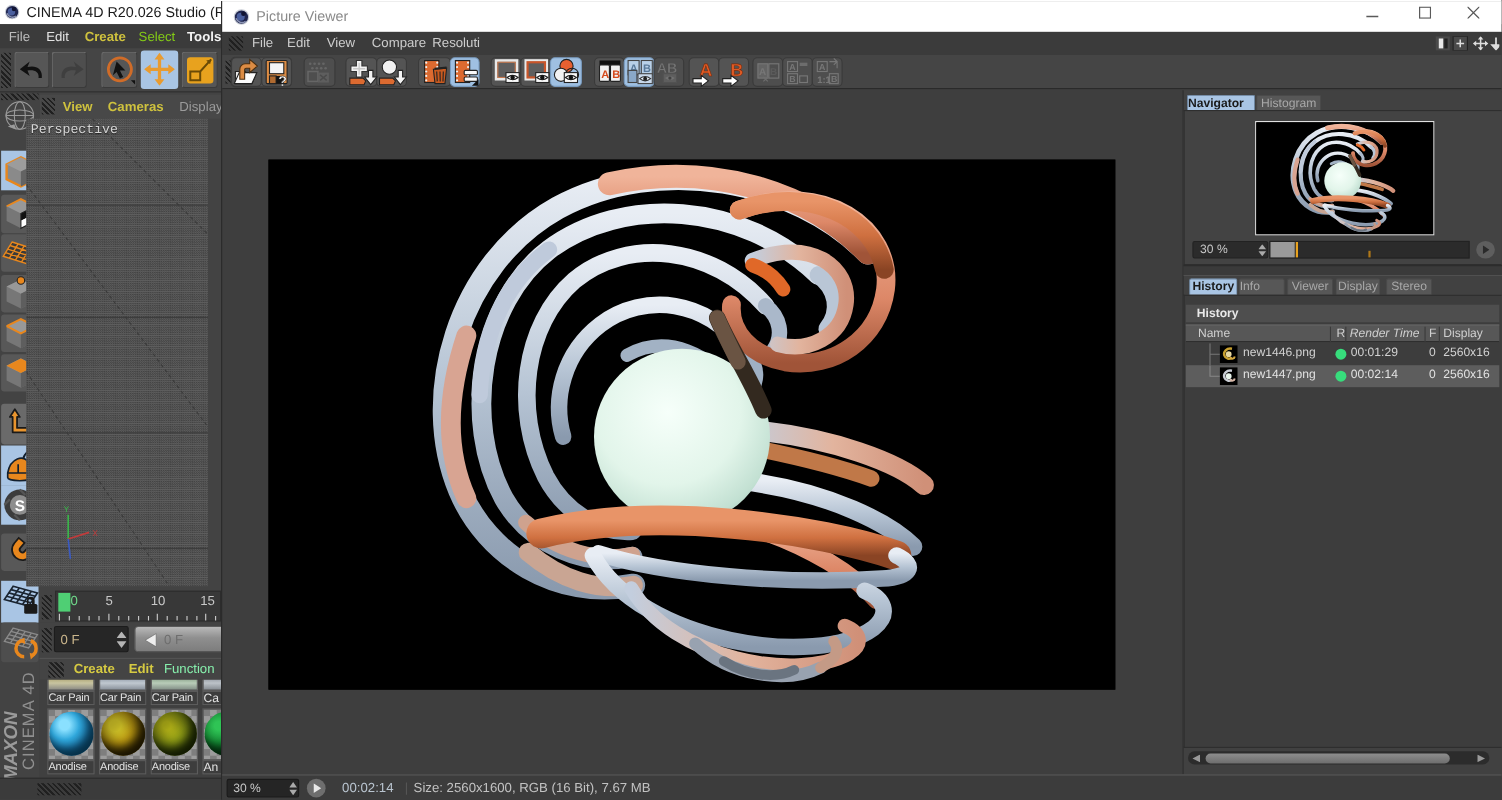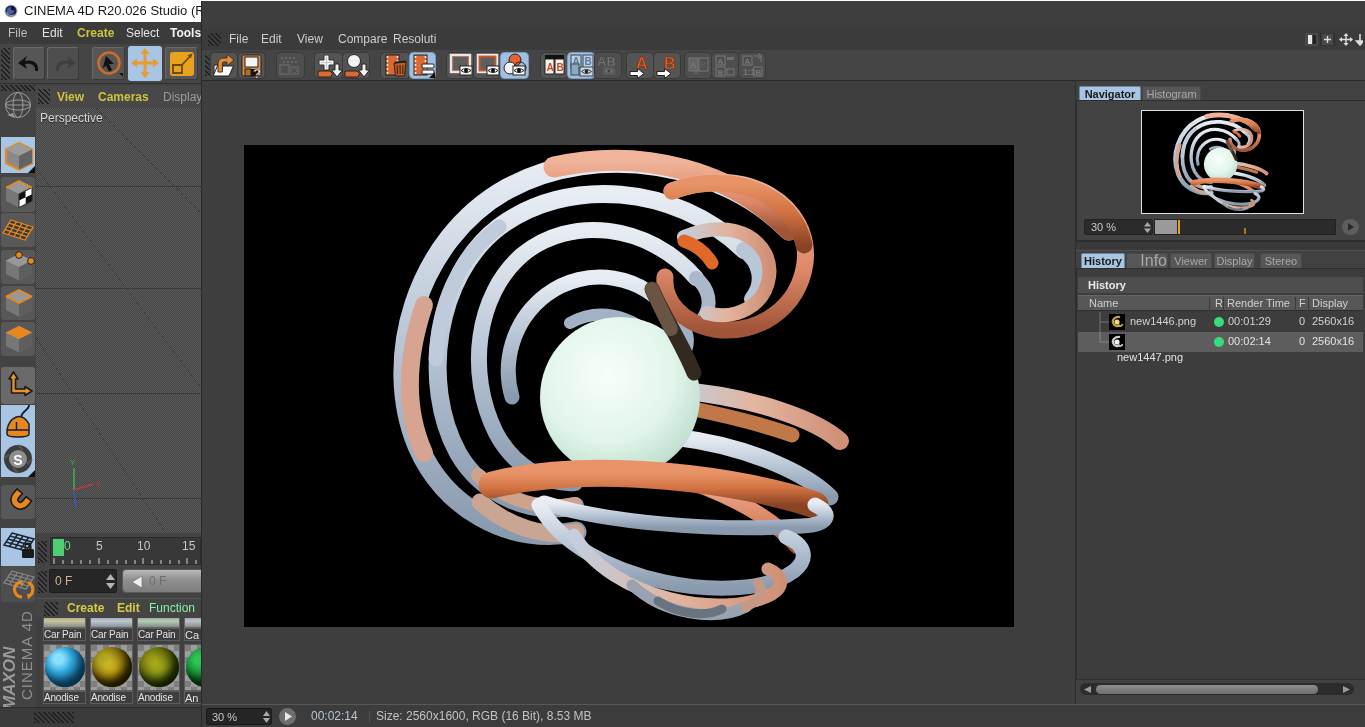--- a/index.html
+++ b/index.html
@@ -21,21 +21,21 @@
         <circle cx="8.7" cy="4.2" r="2" fill="#111433"></circle>
         <path d="M2.5 8 a5 5 0 0 0 8 2.5" stroke="#8d96b6" stroke-width="1.2" fill="none"></path>
       </svg>
     <div class="abs" style="left:24px;top:3px;font-size:13px;color:#1a1a1a;white-space:nowrap;">CINEMA 4D R20.026 Studio (RC - R</div>
   </div>
 
   <div class="abs" style="left:0;top:22px;width:1365px;height:22px;background:#3b3b3b;">
     <span class="abs" style="left:8px;top:4px;font-size:12px;color:#bdbdbd;">File</span>
     <span class="abs" style="left:42px;top:4px;font-size:12px;color:#e3e3e3;">Edit</span>
     <span class="abs" style="left:77px;top:4px;font-size:12px;color:#cfc23e;font-weight:bold;">Create</span>
-    <span class="abs" style="left:126px;top:4px;font-size:12px;color:#e5e5e5;">Select</span>
+    <span class="abs" style="left:126px;top:4px;font-size:12px;color:#84cc16;">Select</span>
     <span class="abs" style="left:170px;top:4px;font-size:12px;color:#f2f2f2;font-weight:bold;">Tools</span>
   </div>
 
   <div class="abs" style="left:0;top:44px;width:1365px;height:40px;background:#454545;border-bottom:1px solid #2e2e2e;">
     <div class="abs hdots" style="left:1px;top:4px;width:9px;height:32px;"></div>
     <div class="btn abs" style="left:13px;top:3px;width:32px;height:33px;"></div>
     <svg class="abs" style="left:17px;top:8px" width="26" height="24" viewBox="0 0 26 24">
         <path d="M21 19 c1-9-6-12-13-10 l2-5 -9 7 9 6 -2-5 c6-1 11 1 10 7z" fill="#111"></path>
       </svg>
     <div class="btn abs" style="left:47px;top:3px;width:32px;height:33px;background:#4e4e4e;"></div>
@@ -176,21 +176,21 @@
         <path d="M26 30.5 l4-4 -5-2z" fill="#e8871d"></path>
       </g>
   </svg>
 
   <div class="abs" style="left:36px;top:86px;width:165px;height:22px;background:#484848;">
     <div class="abs hdots" style="left:2px;top:3px;width:12px;height:15px;"></div>
     <span class="abs" style="left:21px;top:4px;font-size:12px;color:#cfc23e;font-weight:bold;">View</span>
     <span class="abs" style="left:62px;top:4px;font-size:12px;color:#cfc23e;font-weight:bold;">Cameras</span>
     <span class="abs" style="left:127px;top:4px;font-size:12px;color:#9b9b9b;">Display</span>
   </div>
-  <div class="abs" style="left:36px;top:108px;width:165px;height:425px;background:#505050;background-image:repeating-conic-gradient(#434343 0 25%,#5d5d5d 0 50%);background-size:2px 2px;">
+  <div class="abs" style="left:24px;top:108px;width:165px;height:425px;background:#505050;background-image:repeating-conic-gradient(#434343 0 25%,#5d5d5d 0 50%);background-size:2px 2px;font-family:Liberation Mono, monospace;">
     <div class="abs" style="left:4px;top:3px;font-size:12px;color:#d6d6d6;text-shadow:0 1px 1px #222;">Perspective</div>
     <div class="abs" style="left:0;top:78px;width:165px;height:1px;background:#3a3a3a;"></div>
     <div class="abs" style="left:0;top:180px;width:165px;height:1px;background:#3a3a3a;"></div>
     <div class="abs" style="left:0;top:285px;width:165px;height:1px;background:#3a3a3a;"></div>
     <div class="abs" style="left:0;top:390px;width:165px;height:1px;background:#3a3a3a;"></div>
     <svg class="abs" style="left:0;top:0" width="165" height="425">
         <line x1="60" y1="0" x2="165" y2="105" stroke="#3a3a3a" stroke-dasharray="3 3"></line>
         <line x1="0" y1="60" x2="165" y2="280" stroke="#3a3a3a" stroke-dasharray="3 3"></line>
         <line x1="0" y1="230" x2="130" y2="425" stroke="#3a3a3a" stroke-dasharray="3 3"></line>
         <g>
@@ -292,20 +292,39 @@
   <div class="abs" style="left:-30px;top:640px;width:100px;height:40px;transform:rotate(-90deg);transform-origin:center;color:#9a9a9a;font-weight:bold;font-style:italic;font-size:17px;">MAXON</div>
   <div class="abs" style="left:-12px;top:630px;width:100px;height:40px;transform:rotate(-90deg);transform-origin:center;color:#8f8f8f;font-size:15px;letter-spacing:1px;">CINEMA 4D</div>
 
   <div class="abs" style="left:0;top:707px;width:1365px;height:20px;background:#3b3b3b;border-top:1px solid #2c2c2c;">
     <div class="abs hdots" style="left:34px;top:4px;width:40px;height:11px;"></div>
   </div>
 </div>
 
 <div class="abs" style="left:201px;top:1px;width:1164px;height:726px;background:#3e3e3e;border-left:1px solid #2a2a2a;">
 
+  <div class="abs" style="left:0;top:0;width:1163px;height:28px;background:#fff;">
+    <svg class="abs" style="left:10px;top:7px" width="15" height="15" viewBox="0 0 14 14">
+        <circle cx="7" cy="7" r="6.6" fill="#c9cdd6"></circle>
+        <circle cx="7" cy="7" r="5.6" fill="#20264f"></circle>
+        <circle cx="6.4" cy="6.7" r="3.4" fill="#4a5f9e"></circle>
+        <circle cx="8.7" cy="4.2" r="2" fill="#111433"></circle>
+        <path d="M2.5 8 a5 5 0 0 0 8 2.5" stroke="#8d96b6" stroke-width="1.2" fill="none"></path>
+      </svg>
+    <div class="abs" style="left:31px;top:6px;font-size:13px;color:#8a8a8a;">Picture Viewer</div>
+    <svg class="abs" style="left:1040px;top:9px" width="12" height="10">
+        <line x1="0" y1="5" x2="11" y2="5" stroke="#5a5a5a" stroke-width="1.2"></line>
+      </svg>
+    <svg class="abs" style="left:1088px;top:5px" width="11" height="11">
+        <rect x="0.5" y="0.5" width="10" height="10" fill="none" stroke="#5a5a5a" stroke-width="1.2"></rect>
+      </svg>
+    <svg class="abs" style="left:1132px;top:5px" width="11" height="11">
+        <path d="M0 0 L11 11 M11 0 L0 11" stroke="#5a5a5a" stroke-width="1.2"></path>
+      </svg>
+  </div>
 
   <div class="abs" style="left:0;top:28px;width:1163px;height:21px;background:#3b3b3b;">
     <div class="abs hdots" style="left:6px;top:4px;width:13px;height:13px;"></div>
     <span class="abs" style="left:27px;top:3px;font-size:12px;color:#cdcdcd;">File</span>
     <span class="abs" style="left:59px;top:3px;font-size:12px;color:#cdcdcd;">Edit</span>
     <span class="abs" style="left:95px;top:3px;font-size:12px;color:#cdcdcd;">View</span>
     <span class="abs" style="left:136px;top:3px;font-size:12px;color:#cdcdcd;">Compare</span>
     <span class="abs" style="left:191px;top:3px;font-size:12px;color:#cdcdcd;">Resoluti</span>
     <svg class="abs" style="left:1103px;top:4px" width="58" height="13">
       <rect x="0" y="0" width="13" height="13" fill="#4a4a4a"></rect>
@@ -590,21 +609,21 @@
           <path d="M414 456 C 436 470 462 472 478 464" stroke="#6a7480" stroke-width="9"></path>
           <path d="M502 462 C 516 454 520 446 514 438" stroke="#c49a86" stroke-width="10"></path>
         </g>
       </symbol>
     </defs>
     <use href="#artsym"></use>
   </svg>
 
   <div id="rightpanel" class="abs" style="left:873px;top:81px;width:290px;height:622px;background:#414141;border-left:1px solid #2e2e2e;">
 
-    <div class="abs" style="left:3px;top:4px;width:62px;height:15px;background:#a9c5e4;border:1px solid #6e86a0;border-bottom:none;color:#1a1a1a;font-size:11px;font-weight:bold;text-align:center;line-height:14px;border-radius:2px 2px 0 0;">Navigator</div>
+    <div class="abs" style="left:3px;top:4px;width:62px;height:15px;background:#a9c5e4;border:1px solid #6e86a0;border-bottom:none;color:#1a1a1a;font-size:11px;font-weight:bold;text-align:left;line-height:14px;border-radius:2px 2px 0 0;">Navigator</div>
     <div class="abs" style="left:66px;top:4px;width:59px;height:15px;background:#575757;border:1px solid #494949;border-bottom:none;color:#a8a8a8;font-size:11px;text-align:center;line-height:14px;border-radius:2px 2px 0 0;">Histogram</div>
 
     <div class="abs" style="left:0;top:18px;width:289px;height:141px;background:#434343;border:1px solid #2e2e2e;border-right:none;"></div>
     <div class="abs" style="left:65px;top:28px;width:163px;height:104px;background:#000;border:1px solid #e0e0e0;">
       <svg class="abs" style="left:0;top:0" width="161" height="102" viewBox="0 0 770 482">
           <use href="#artsym"></use>
         </svg>
     </div>
     <div class="abs" style="left:8px;top:137px;width:69px;height:16px;background:#2b2b2b;border:1px solid #222;border-radius:2px;">
       <span class="abs" style="left:6px;top:1px;font-size:11px;color:#c8c8c8;">30 %</span>
@@ -619,32 +638,32 @@
       <div class="abs" style="left:89px;top:8px;width:1.5px;height:6px;background:#b07818;"></div>
     </div>
     <div class="abs" style="left:266px;top:137px;width:17px;height:16px;background:#5e5e5e;border-radius:50%;"></div>
     <svg class="abs" style="left:272px;top:141px" width="6" height="8">
         <path d="M0 0 L6 4 0 8z" fill="#2a2a2a"></path>
       </svg>
 
     <div class="abs" style="left:0;top:159px;width:290px;height:10px;background:#3a3a3a;border-top:1px solid #2c2c2c;border-bottom:1px solid #505050;"></div>
 
     <div class="abs" style="left:5px;top:171px;width:44px;height:15px;background:#a9c5e4;border:1px solid #6e86a0;border-bottom:none;color:#1a1a1a;font-size:11px;font-weight:bold;text-align:center;line-height:14px;border-radius:2px 2px 0 0;">History</div>
-    <div class="abs" style="left:50px;top:171px;width:42px;height:15px;background:#575757;border:1px solid #494949;border-bottom:none;color:#a8a8a8;font-size:16px;text-align:right;line-height:14px;border-radius:2px 2px 0 0;">Info</div>
+    <div class="abs" style="left:50px;top:171px;width:42px;height:15px;background:#575757;border:1px solid #494949;border-bottom:none;color:#a8a8a8;font-size:11px;text-align:left;line-height:14px;border-radius:2px 2px 0 0;">Info</div>
     <div class="abs" style="left:94px;top:171px;width:42px;height:15px;background:#575757;border:1px solid #494949;border-bottom:none;color:#a8a8a8;font-size:11px;text-align:center;line-height:14px;border-radius:2px 2px 0 0;">Viewer</div>
     <div class="abs" style="left:138px;top:171px;width:41px;height:15px;background:#575757;border:1px solid #494949;border-bottom:none;color:#a8a8a8;font-size:11px;text-align:center;line-height:14px;border-radius:2px 2px 0 0;">Display</div>
     <div class="abs" style="left:184px;top:171px;width:42px;height:15px;background:#575757;border:1px solid #494949;border-bottom:none;color:#a8a8a8;font-size:11px;text-align:center;line-height:14px;border-radius:2px 2px 0 0;">Stereo</div>
 
     <div class="abs" style="left:0;top:186px;width:289px;height:412px;background:#3d3d3d;border:1px solid #2e2e2e;border-right:none;"></div>
     <div class="abs" style="left:2px;top:195px;width:285px;height:16px;background:#4e4e4e;color:#e8e8e8;font-size:11px;font-weight:bold;line-height:16px;"><span style="margin-left:10px;">History</span></div>
 
     <div class="abs" style="left:2px;top:213px;width:285px;height:16px;background:#575757;border-top:1px solid #666;border-bottom:1px solid #2e2e2e;color:#cfcfcf;font-size:11px;line-height:15px;">
       <span class="abs" style="left:11px;">Name</span>
       <span class="abs" style="left:137px;">R</span>
-      <span class="abs" style="left:149px;">Render Time</span>
+      <span class="abs" style="left:149px;font-style:italic;">Render Time</span>
       <span class="abs" style="left:221px;">F</span>
       <span class="abs" style="left:234px;">Display</span>
       <div class="abs" style="left:131px;top:1px;width:1px;height:14px;background:#3a3a3a;"></div>
       <div class="abs" style="left:145px;top:1px;width:1px;height:14px;background:#3a3a3a;"></div>
       <div class="abs" style="left:217px;top:1px;width:1px;height:14px;background:#3a3a3a;"></div>
       <div class="abs" style="left:230px;top:1px;width:1px;height:14px;background:#3a3a3a;"></div>
     </div>
 
     <div class="abs" style="left:2px;top:230px;width:285px;height:20px;color:#d2d2d2;font-size:11px;">
       <svg class="abs" style="left:18px;top:0" width="14" height="20">
@@ -664,21 +683,21 @@
     </div>
     <div class="abs" style="left:2px;top:250px;width:285px;height:20px;background:#5d5d5d;color:#e2e2e2;font-size:11px;">
       <svg class="abs" style="left:18px;top:0" width="14" height="20">
           <path d="M4 0 V10 H13" stroke="#888" fill="none"></path>
         </svg>
       <div class="abs" style="left:31px;top:2px;width:16px;height:16px;background:#000;"><svg width="16" height="16" viewBox="0 0 16 16">
             <path d="M11 3 C6 2 3 6 4 9 C5 12 9 13 11 11" stroke="#c8ccd4" stroke-width="2.2" fill="none"></path>
             <circle cx="8" cy="8" r="2.6" fill="#e8f4ec"></circle>
             <path d="M9 11 C11 13 13 12 13.5 10" stroke="#d8b8a8" stroke-width="1.8" fill="none"></path>
           </svg></div>
-      <span class="abs" style="left:39px;top:3px;margin-top:16px;">new1447.png</span>
+      <span class="abs" style="left:52px;top:3px;">new1447.png</span>
       <div class="abs" style="left:136px;top:5px;width:10px;height:10px;border-radius:50%;background:#37dd7c;"></div>
       <span class="abs" style="left:150px;top:3px;">00:02:14</span>
       <span class="abs" style="left:221px;top:3px;">0</span>
       <span class="abs" style="left:234px;top:3px;white-space:nowrap;">2560x16</span>
     </div>
 
     <div class="abs" style="left:4px;top:601px;width:274px;height:12px;background:#2c2c2c;border-radius:6px;">
       <svg class="abs" style="left:4px;top:3px" width="7" height="7">
           <path d="M7 0 L0 3.5 7 7z" fill="#9a9a9a"></path>
         </svg>
@@ -696,15 +715,15 @@
           <path d="M3.5 0 L7 5 H0z" fill="#aaa"></path>
           <path d="M3.5 12 L7 7 H0z" fill="#aaa"></path>
         </svg>
     </div>
     <div class="abs" style="left:77px;top:3px;width:17px;height:17px;background:#6e6e6e;border-radius:50%;"></div>
     <svg class="abs" style="left:83px;top:7px" width="7" height="9">
         <path d="M0 0 L7 4.5 0 9z" fill="#e8e8e8"></path>
       </svg>
     <span class="abs" style="left:109px;top:4px;font-size:12px;color:#b9c4cf;">00:02:14</span>
     <span class="abs" style="left:166px;top:4px;font-size:12px;color:#555;">|</span>
-    <span class="abs" style="left:174px;top:4px;font-size:12px;color:#c2c2c2;">Size: 2560x1600, RGB (16 Bit), 8.53 MB</span>
+    <span class="abs" style="left:174px;top:4px;font-size:12px;color:#c2c2c2;">Size: 2560x1600, RGB (16 Bit), 7.67 MB</span>
   </div>
 </div>
 
 </body></html>

